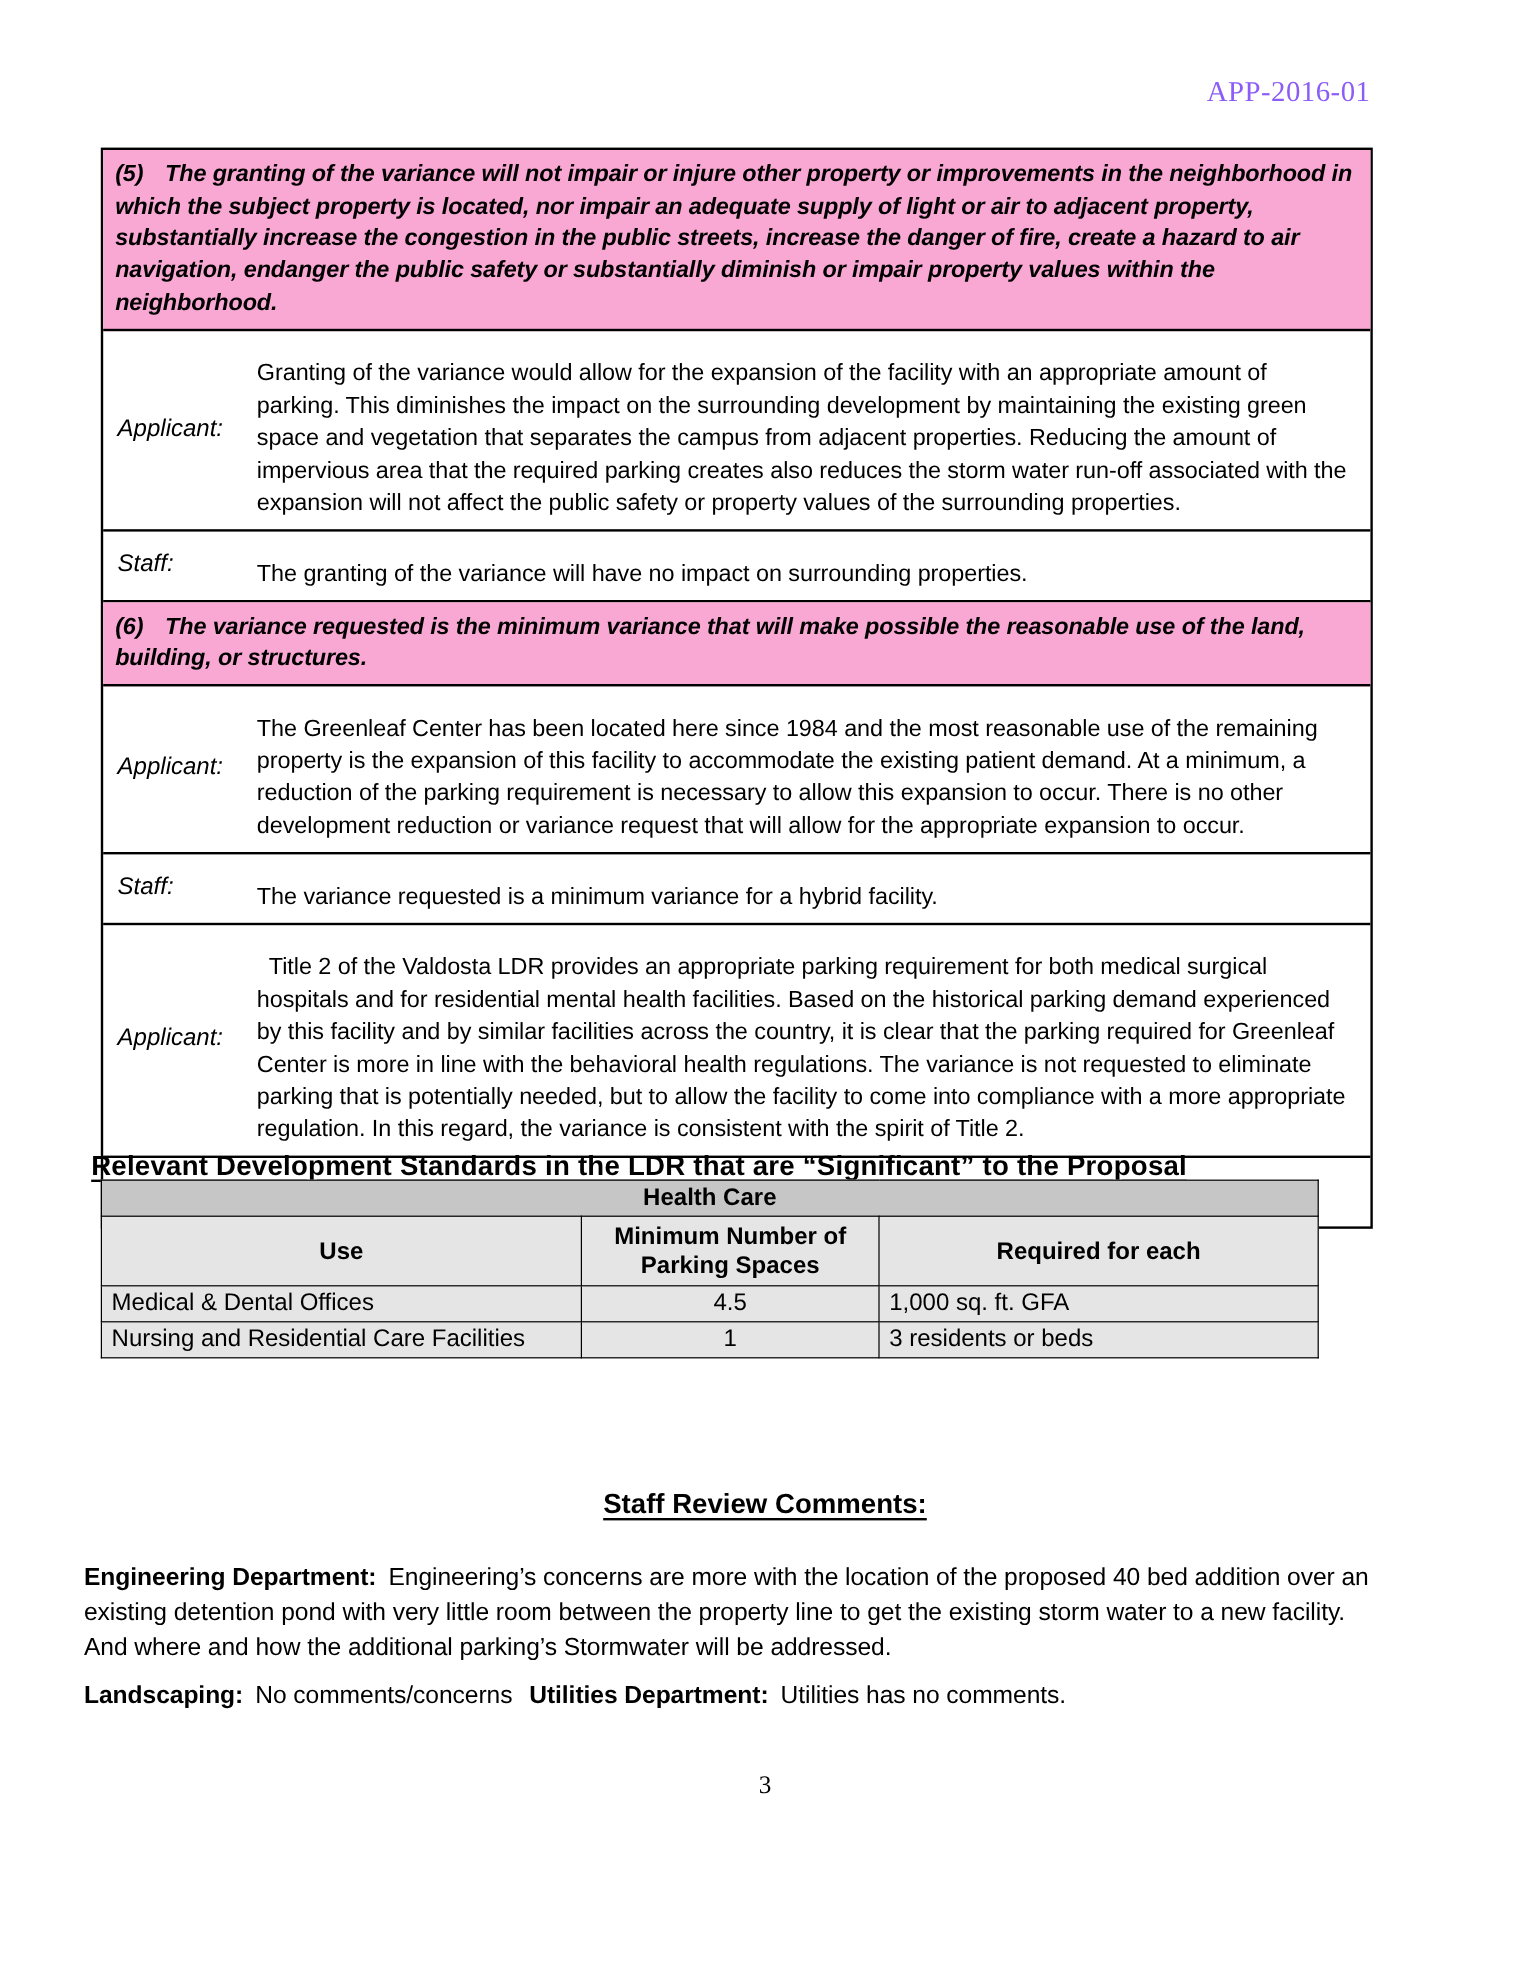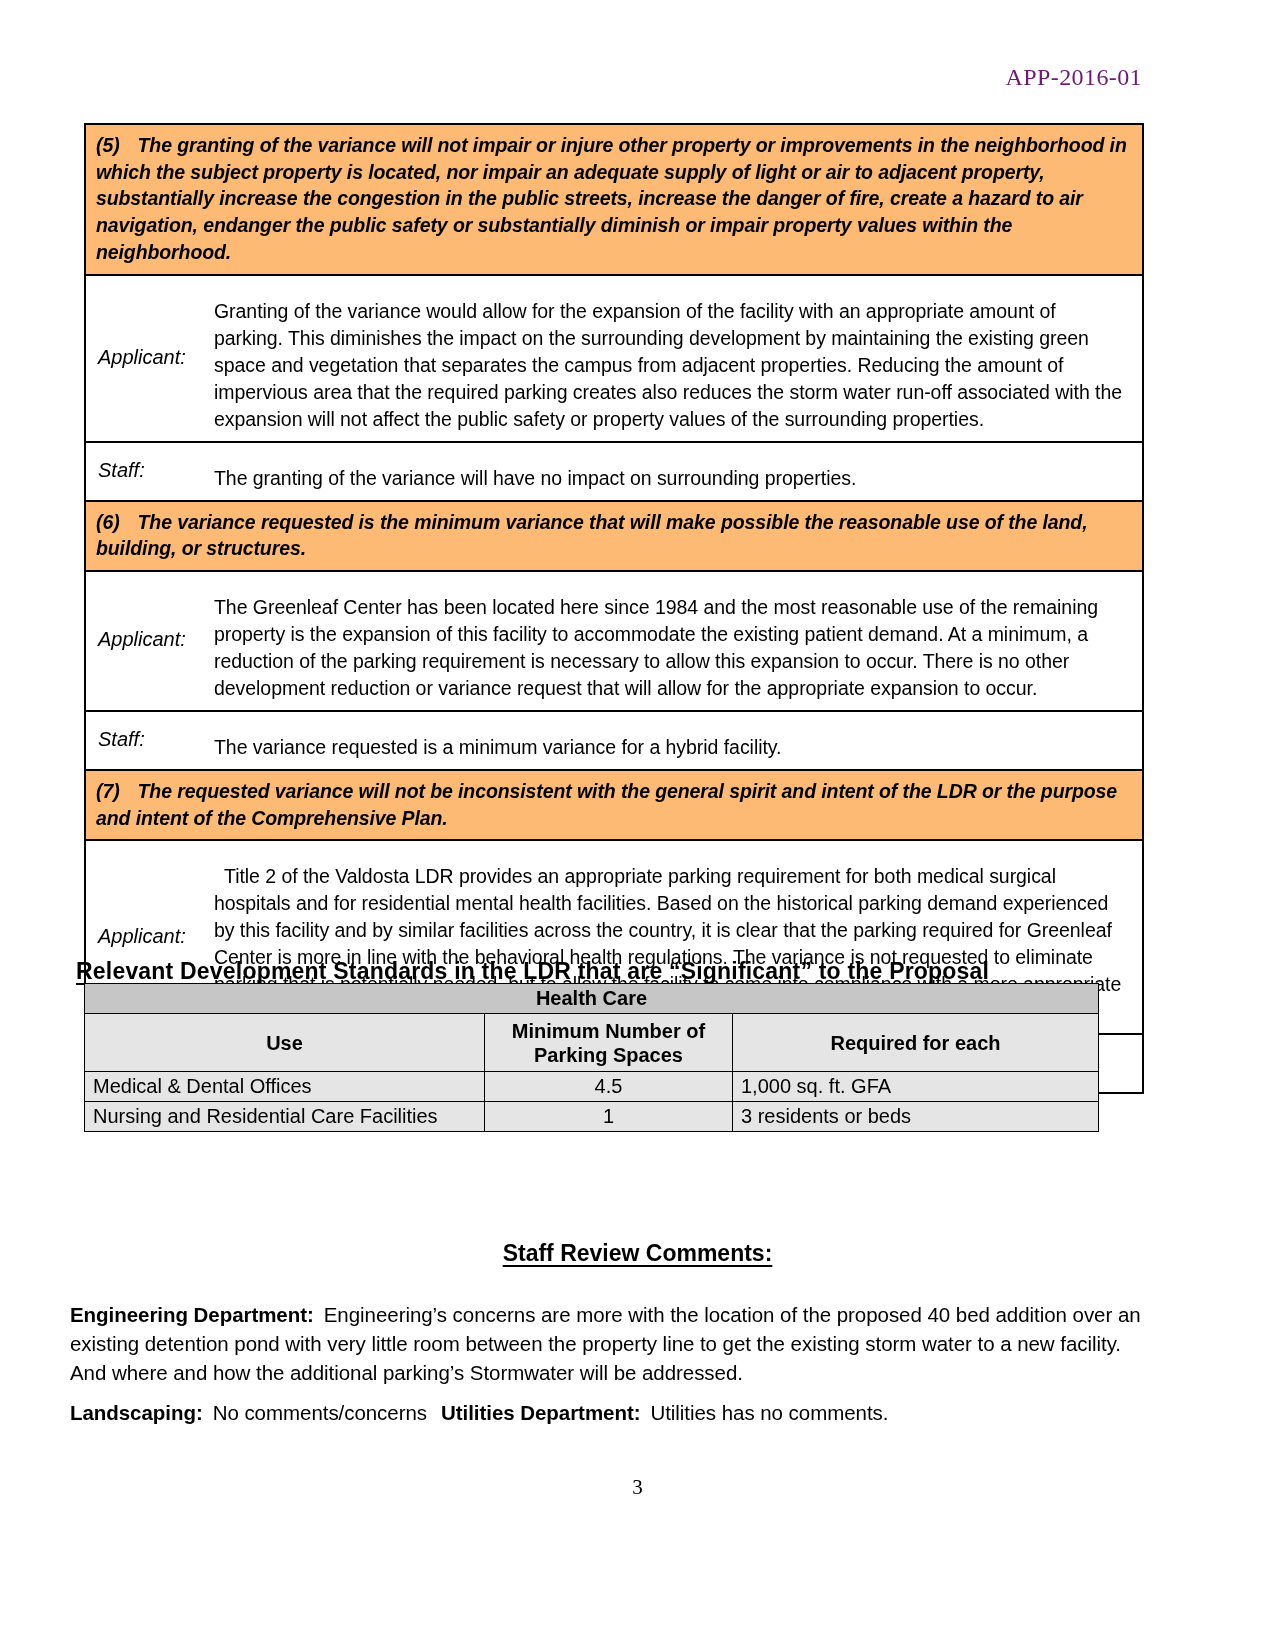--- a/index.html
+++ b/index.html
@@ -24,35 +24,35 @@
   }
 
   
   .doc-header {
     position: absolute;
     top: 64px;
     right: 133px;
     font-family: "Liberation Serif", serif;
     font-size: 24px;
     letter-spacing: 0.4px;
-    color: #701a75;
+    color: #8b5cf6;
   }
 
   
   .criteria-table {
     position: absolute;
     left: 84px;
     top: 123px;
     width: 1060px;
     border: 2px solid #000;
     box-sizing: border-box;
     background: #fff;
   }
   .crit-head {
-    background: #fdba74;
+    background: #f9a8d4;
     border-bottom: 2px solid #000;
     padding: 7px 10px 8px 10px;
     font-size: 19.5px;
     font-weight: bold;
     font-style: italic;
     line-height: 1.37;
     letter-spacing: -0.1px;
   }
   .crit-head .num {
     padding-right: 18px;
@@ -213,23 +213,20 @@
     </div>
     <div class="qa-row applicant">
       <div class="qa-label">Applicant:</div>
       <div class="qa-body">The Greenleaf Center has been located here since 1984 and the most reasonable use of the remaining property is the expansion of this facility to accommodate the existing patient demand. At a minimum, a reduction of the parking requirement is necessary to allow this expansion to occur. There is no other development reduction or variance request that will allow for the appropriate expansion to occur.</div>
     </div>
     <div class="qa-row">
       <div class="qa-label">Staff:</div>
       <div class="qa-body">The variance requested is a minimum variance for a hybrid facility.</div>
     </div>
 
-    <div class="crit-head">
-      <span class="num">(7)</span><span>The requested variance will not be inconsistent with the general spirit and intent of the LDR or the purpose and intent of the Comprehensive Plan.</span>
-    </div>
     <div class="qa-row applicant">
       <div class="qa-label">Applicant:</div>
       <div class="qa-body indent-first">Title 2 of the Valdosta LDR provides an appropriate parking requirement for both medical surgical hospitals and for residential mental health facilities. Based on the historical parking demand experienced by this facility and by similar facilities across the country, it is clear that the parking required for Greenleaf Center is more in line with the behavioral health regulations. The variance is not requested to eliminate parking that is potentially needed, but to allow the facility to come into compliance with a more appropriate regulation. In this regard, the variance is consistent with the spirit of Title 2.</div>
     </div>
     <div class="qa-row last">
       <div class="qa-label">Staff:</div>
       <div class="qa-body">The requested variance is consistent with the intent of the parking regulations.</div>
     </div>
 
   </div>

